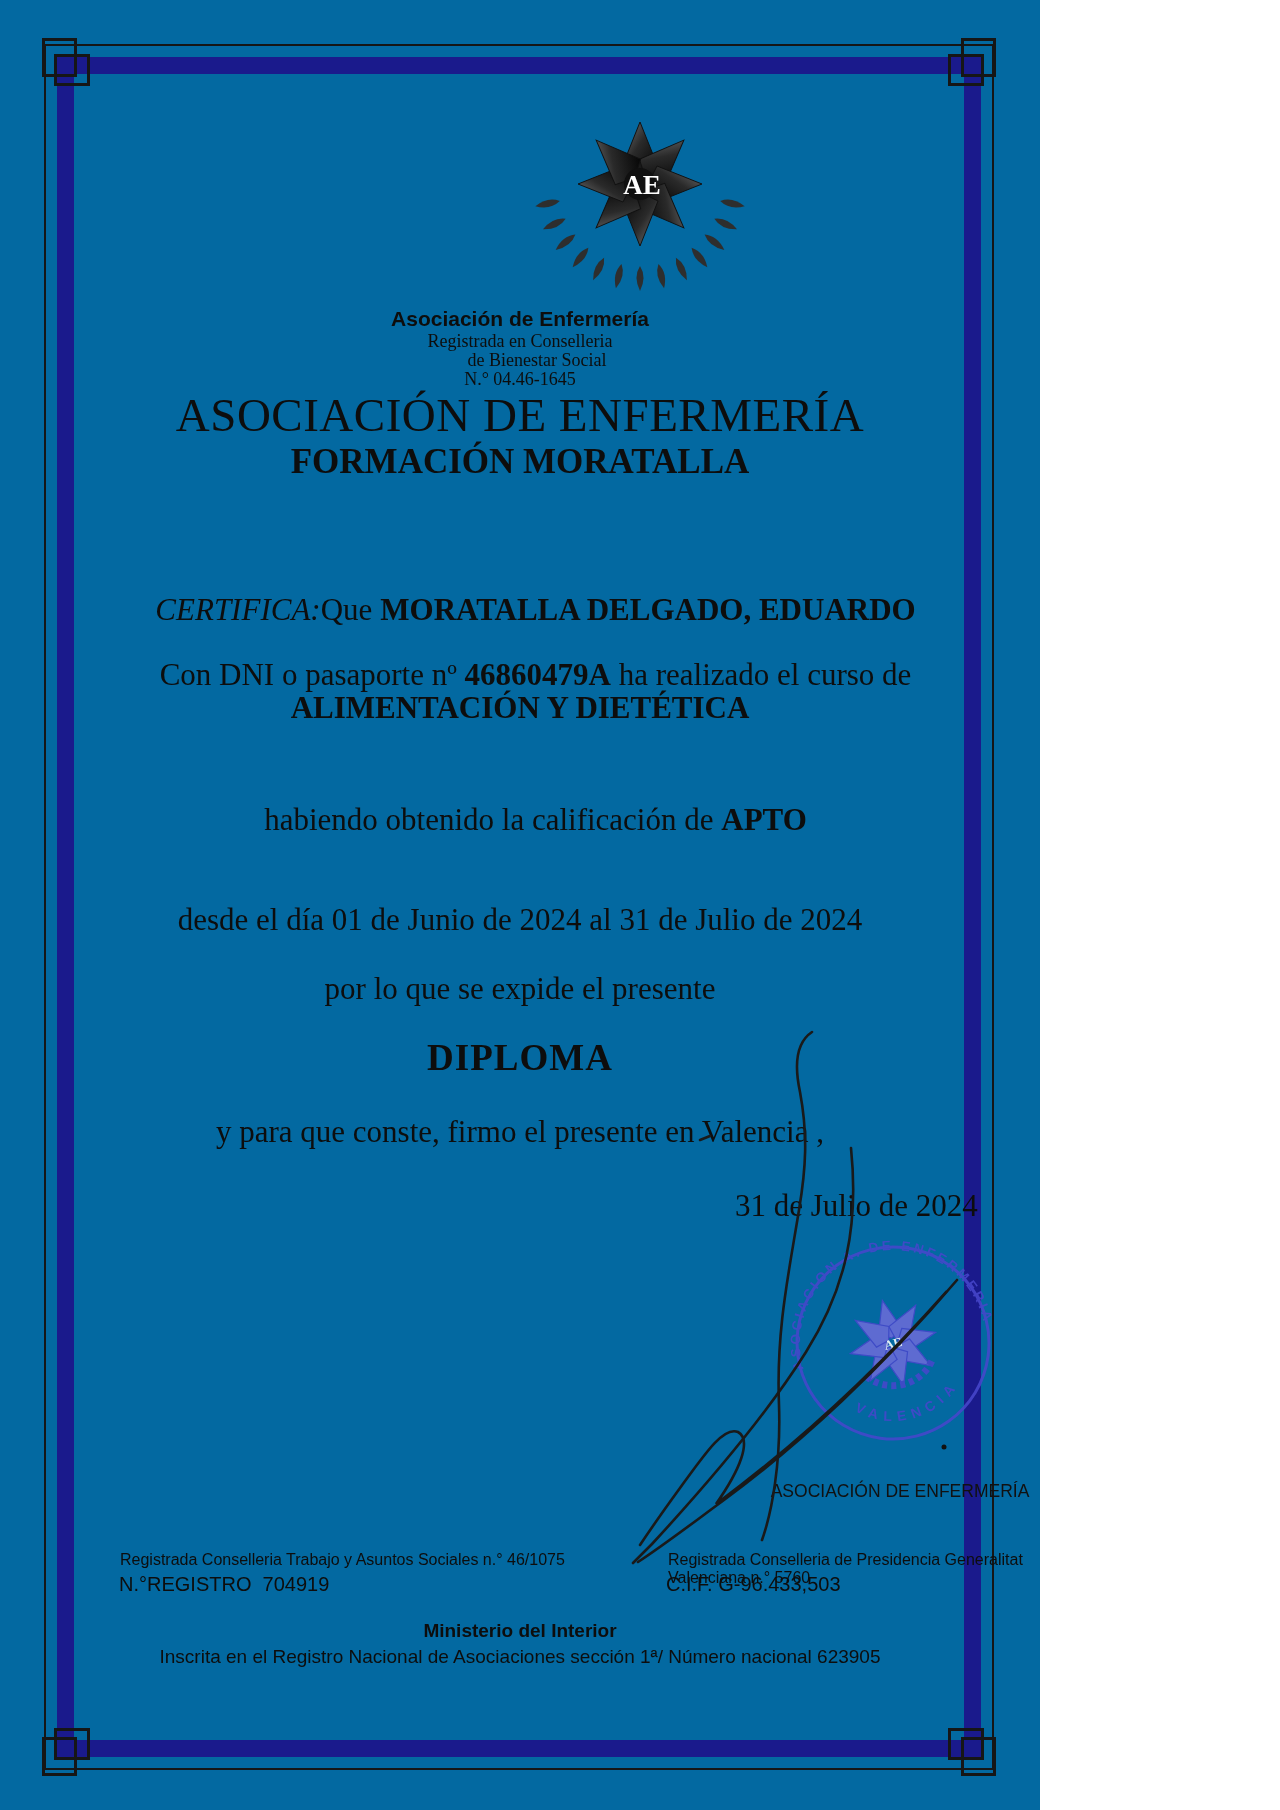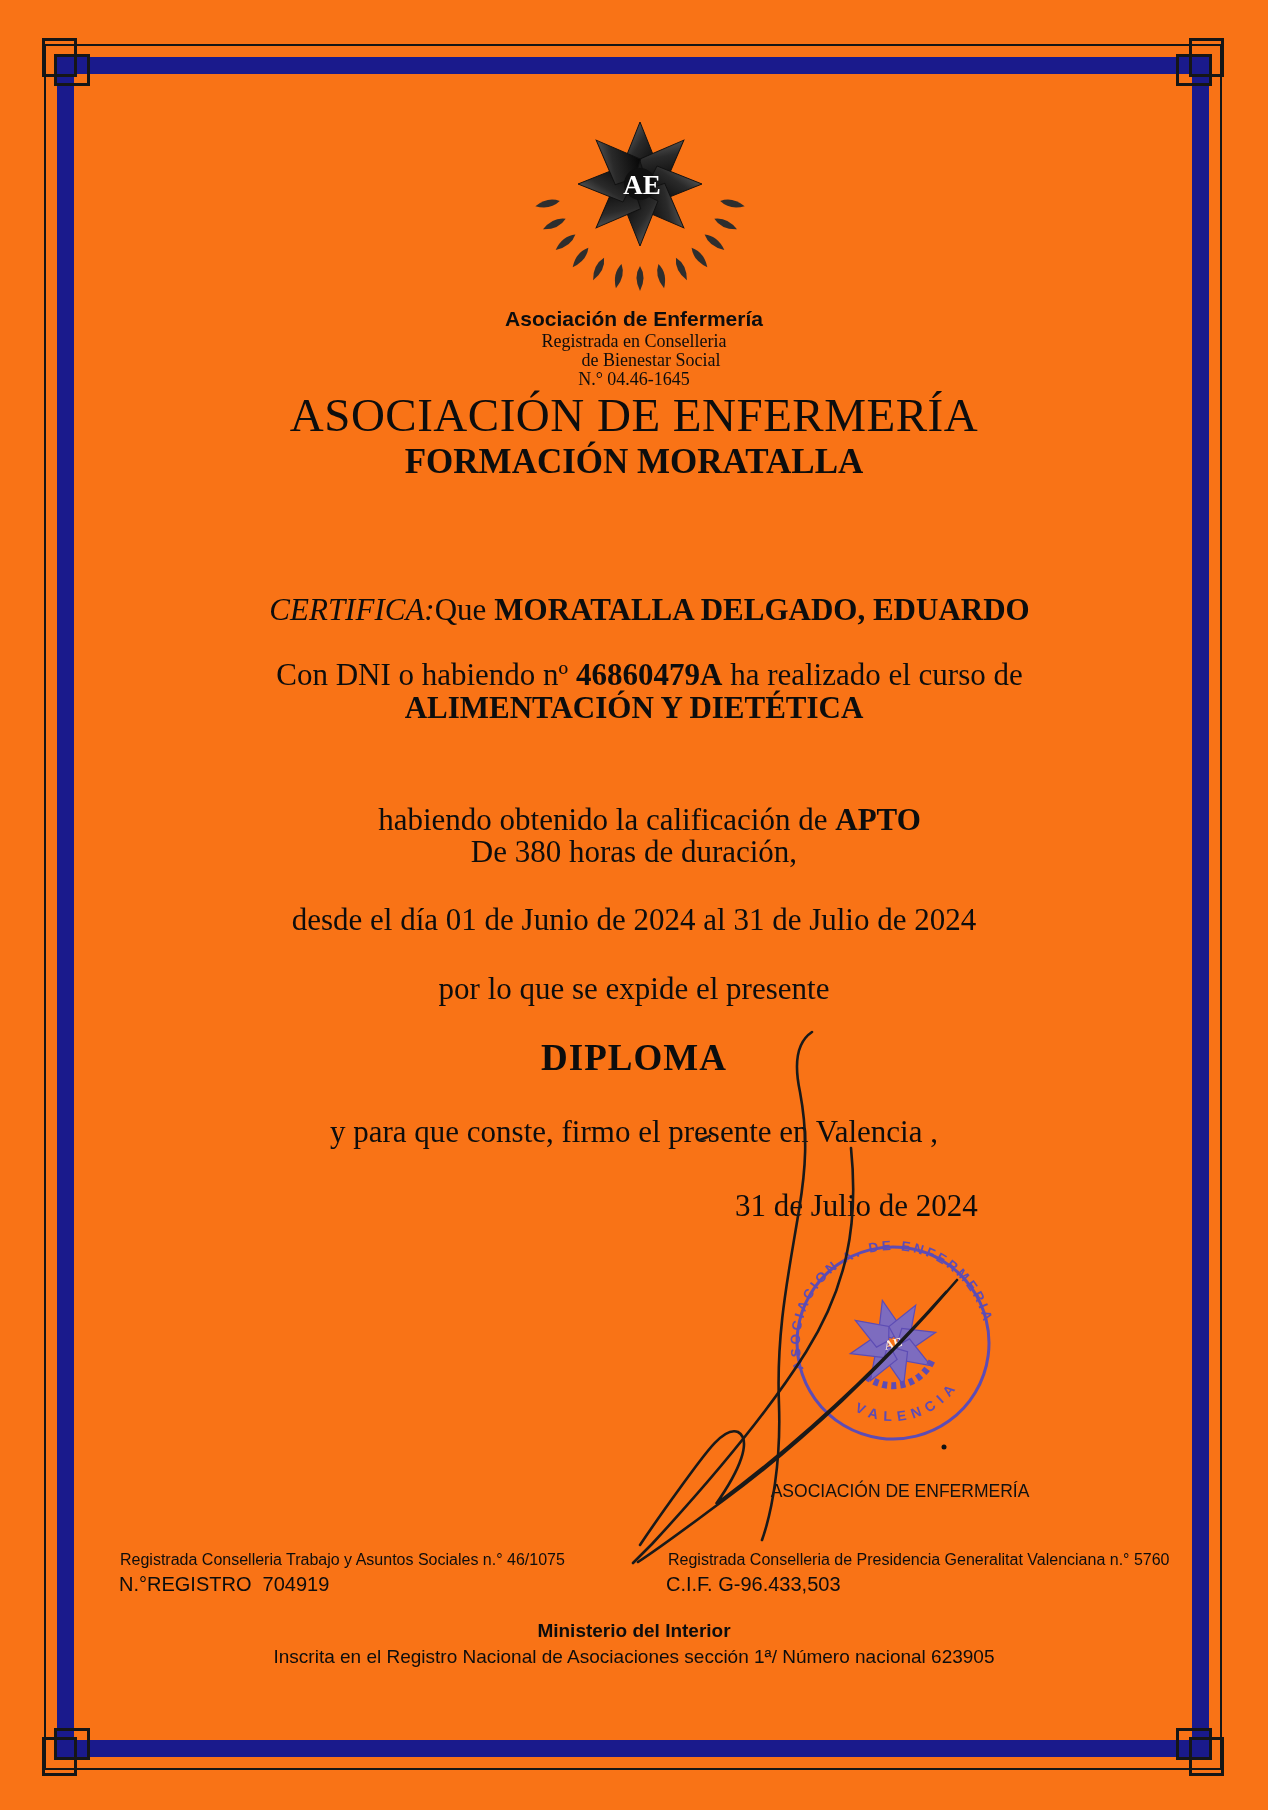--- a/index.html
+++ b/index.html
@@ -1,16 +1,16 @@
 <!DOCTYPE html>
 <html><head>
 <meta charset="utf-8">
 <style>
   html,body{margin:0;padding:0;background:#fff;}
-  .page{position:relative;width:1268px;height:1810px;background:#f97316;overflow:hidden;
+  .page{position:relative;width:1040px;height:1810px;background:#0369a1;overflow:hidden;
         font-family:"Liberation Serif","DejaVu Serif",serif;color:#0d0d0d;}
 
   
   .f-outer{position:absolute;left:44px;top:44px;right:46px;bottom:40px;border:2px solid #161616;}
   .f-blue{position:absolute;left:57px;top:57px;right:59px;bottom:53px;border:17px solid #1a1a8c;}
   .corn{position:absolute;width:62px;height:62px;}
   .corn .s1{position:absolute;left:8px;top:4px;width:29px;height:33px;border:3px solid #161616;}
   .corn .s2{position:absolute;left:20px;top:20px;width:30px;height:26px;border:3px solid #161616;}
   .c-tl{left:34px;top:34px;}
   .c-tr{right:36px;top:34px;transform:scaleX(-1);}
@@ -133,30 +133,29 @@
   <div class="ln l-regnum">N.° 04.46-1645</div>
 
   <div class="ln l-title">ASOCIACIÓN DE ENFERMERÍA</div>
   <div class="ln l-subtitle">FORMACIÓN MORATALLA</div>
 
   <div class="ln l-certifica">
     <span class="it">CERTIFICA:</span><span>Que</span><span class="nm">MORATALLA DELGADO, EDUARDO</span>
   </div>
 
   <div class="ln l-dni">
-    <span>Con DNI o habiendo nº </span><b>46860479A</b><span> ha realizado el curso de</span>
+    <span>Con DNI o pasaporte nº </span><b>46860479A</b><span> ha realizado el curso de</span>
   </div>
 
   <div class="ln l-course">ALIMENTACIÓN Y DIETÉTICA</div>
 
   <div class="ln l-grade">
     <span>habiendo obtenido la calificación de </span><b>APTO</b>
   </div>
 
-  <div class="ln l-duration">De 380 horas de duración,</div>
   <div class="ln l-dates">desde el día 01 de Junio de 2024 al 31 de Julio de 2024</div>
   <div class="ln l-expide">por lo que se expide el presente</div>
   <div class="ln l-diploma">DIPLOMA</div>
   <div class="ln l-firma">y para que conste, firmo el presente en Valencia ,</div>
   <div class="l-date">31 de Julio de 2024</div>
 
   <svg class="stamp-svg" width="210" height="210" viewBox="-105 -105 210 210">
     <defs>
       <path id="arcT" d="M -87.4,31.8 A 93,93 0 1 1 87.4,31.8"></path>
       <path id="arcB" d="M -67.5,39 A 78,78 0 0 0 67.5,39"></path>

